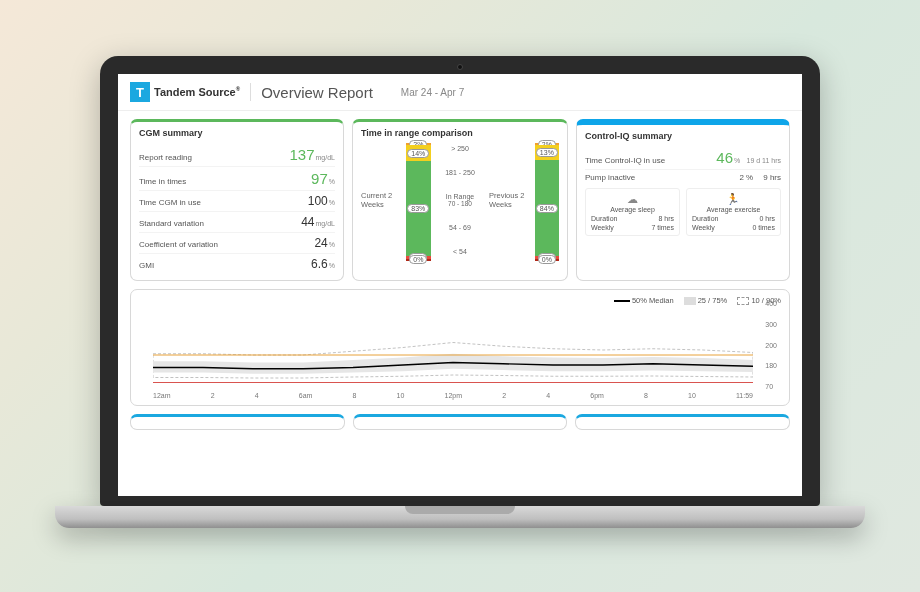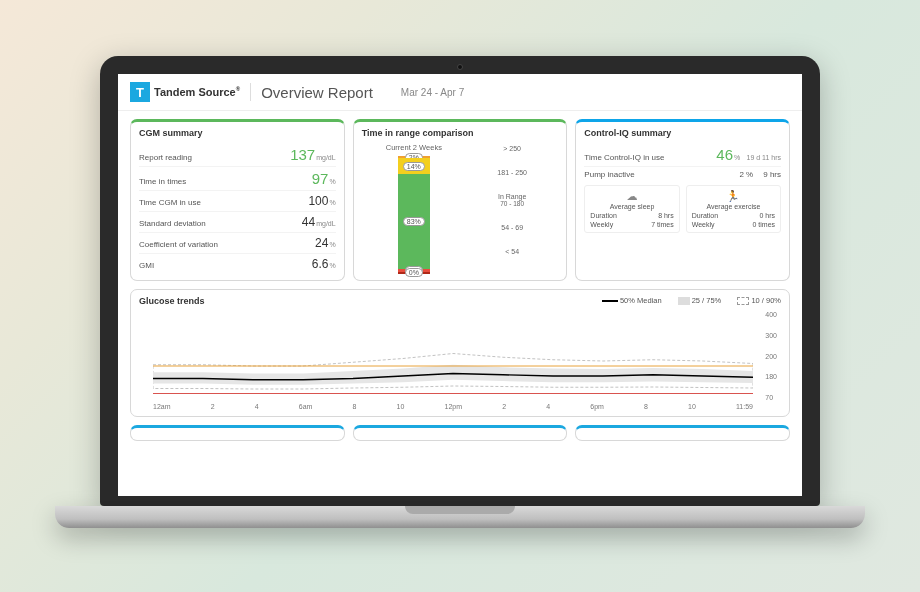--- a/index.html
+++ b/index.html
@@ -41,33 +41,33 @@
 .divider { width:1px; height:18px; background:#ddd; }
 .hdr-title { color:#555; font-size:15px;text-align:right; }
 .date { color:#888; font-size:10px;padding-left:18px; }
 
 
 .content { padding:8px 12px; }
 .row { display:flex; gap:8px; margin-bottom:8px; }
 .card { flex:1; border:1px solid #d8d8d8; border-radius:7px; padding:6px 8px; background:#fff; position:relative; }
 .card-title { font-weight:bold; font-size:9px; margin-bottom:5px; color:#333; }
 .card.green-top { border-top:3px solid #5cb85c; }
-.card.pink-top { border-top:3px solid #0ea5e9; }
+.card.pink-top { border-top:6px solid #0ea5e9; }
 .card.blue-top { border-top:3px solid #1ba8e0; }
 
 
 .kv { display:flex; justify-content:space-between; align-items:baseline; padding:3px 0; border-bottom:1px solid #f3f3f3; font-size:8px; color:#555; }
 .kv:last-child { border-bottom:none; }
 .kv .v { color:#333; font-size:12px; }
 .kv .big { color:#5cb85c; font-size:15px; font-weight:500; }
 .kv .u { font-size:7px; color:#888; margin-left:1px; }
 
 
 .tir-wrap { display:flex; justify-content:space-around; align-items:flex-start; font-size:7px; color:#555; }
-.tir-col { display:flex; flex-direction:column; align-items:center; width:70px; }
+.tir-col { display:flex; flex-direction:row; align-items:center; width:70px; }
 .tir-head { font-size:7.5px; color:#666; margin-bottom:4px; }
 .bar { width:32px; height:118px; display:flex; flex-direction:column; position:relative; }
 .seg { position:relative; display:flex; align-items:center; justify-content:center; }
 .seg .pct { position:absolute; background:#fff; border:1px solid #999; border-radius:8px; padding:0 3px; font-size:7px; white-space:nowrap; }
 .seg.vhigh { background:#f0a030; }
 .seg.high  { background:#f3cf1f; }
 .seg.range { background:#5cb85c; }
 .seg.low   { background:#e84c3d; }
 .seg.vlow  { background:#b02818; }
 .labels { width:58px; text-align:center; font-size:7px; color:#666; display:flex; flex-direction:column; justify-content:space-between; height:118px; padding:2px 0 6px; }
@@ -75,21 +75,21 @@
 
 .ciq-row { display:flex; justify-content:space-between; padding:2.5px 0; border-bottom:1px solid #f3f3f3; font-size:8px; color:#555; }
 .ciq-row:last-of-type { border-bottom:none; }
 .ciq-val { display:flex; gap:10px; }
 .ciq-sub { display:flex; gap:6px; margin-top:4px; }
 .sub-card { flex:1; border:1px solid #eee; border-radius:3px; padding:4px 5px; text-align:center; font-size:7px; color:#555; }
 .sub-icon { font-size:11px; color:#888; }
 .sub-kv { display:flex; justify-content:space-between; margin-top:2px; font-size:7px; }
 
 
-.legend { position:absolute; top:6px; right:8px; display:flex; gap:16px; font-size:7.5px; color:#555; align-items:center; }
+.legend { position:absolute; top:6px; right:8px; display:flex; gap:10px; font-size:7.5px; color:#555; align-items:center; }
 .leg-line { width:16px; height:2px; background:#000; display:inline-block; vertical-align:middle; }
 .leg-box  { width:12px; height:8px; background:#ddd; display:inline-block; vertical-align:middle; }
 .leg-band { width:12px; height:8px; border:1px dashed #999; display:inline-block; vertical-align:middle; }
 .chart { height:90px; position:relative; margin:4px 28px 0 14px; }
 .yaxis { position:absolute; right:-24px; top:0; height:100%; display:flex; flex-direction:column; justify-content:space-between; font-size:7px; color:#777; text-align:left; }
 .xaxis { display:flex; justify-content:space-between; font-size:7px; color:#777; margin:2px 28px 0 14px; }
 
 
 .stub { height:12px; }
 </style>
@@ -122,21 +122,21 @@
               </div>
               <div class="kv">
                 <span>Time in times</span>
                 <span><span class="big">97</span><span class="u">%</span></span>
               </div>
               <div class="kv">
                 <span>Time CGM in use</span>
                 <span><span class="v">100</span><span class="u">%</span></span>
               </div>
               <div class="kv">
-                <span>Standard deviation</span>
+                <span>Standard variation</span>
                 <span><span class="v">44</span><span class="u">mg/dL</span></span>
               </div>
               <div class="kv">
                 <span>Coefficient of variation</span>
                 <span><span class="v">24</span><span class="u">%</span></span>
               </div>
               <div class="kv">
                 <span>GMI</span>
                 <span><span class="v">6.6</span><span class="u">%</span></span>
               </div>
@@ -168,20 +168,40 @@
               <div class="labels" id="tir-labels">
                   <div>&gt; 250</div>
                   <div>181 - 250</div>
                   <div>
                     <div>In Range</div>
                     <div style="font-size:6.5px">70 - 180</div>
                   </div>
                   <div>54 - 69</div>
                   <div>&lt; 54</div>
                 </div>
+              <div class="tir-col">
+                <div class="tir-head">Previous 2 Weeks</div>
+                <div class="bar" id="bar-previous">
+                    <div class="seg vhigh" style="height: 2%;">
+                      <span class="pct">2%</span>
+                    </div>
+                    <div class="seg high" style="height: 13%;">
+                      <span class="pct">13%</span>
+                    </div>
+                    <div class="seg range" style="height: 84%;">
+                      <span class="pct">84%</span>
+                    </div>
+                    <div class="seg low" style="height: 2%;">
+                      <span class="pct">1%</span>
+                    </div>
+                    <div class="seg vlow" style="height: 2%;">
+                      <span class="pct">0%</span>
+                    </div>
+                  </div>
+              </div>
             </div>
           </div>
 
           <div class="card pink-top" id="ciq-card">
             <div class="card-title">Control-IQ summary</div>
             <div class="kv">
               <span>Time Control-IQ in use</span>
               <span>
                 <span class="big">46</span><span class="u">%</span>
                 <span class="u" style="margin-left:4px;">19 d 11 hrs</span>
@@ -219,21 +239,20 @@
                 <div class="sub-kv">
                     <span>Weekly</span>
                     <span>0 times</span>
                   </div>
               </div>
             </div>
           </div>
         </div>
 
         <div class="card">
-          <div class="card-title">Glucose trends</div>
           <div class="legend">
             <span><span class="leg-line"></span> <span>50% Median</span></span>
             <span><span class="leg-box"></span> <span>25 / 75%</span></span>
             <span><span class="leg-band"></span> <span>10 / 90%</span></span>
           </div>
           <div class="chart">
             <svg id="trend-svg" width="100%" height="100%" viewBox="0 0 600 90" preserveAspectRatio="none">
   <path d="M0,53.75 L50,53.75 L100,55 L150,55 L200,51.25 L250,47.5 L300,42.5 L350,46.25 L400,48.75 L450,50 L500,48.75 L550,50 L600,52.5 L600,77 L550,76.5 L500,76 L450,76.25 L400,76.25 L350,75.5 L300,75 L250,76.25 L200,77 L150,78 L100,78 L50,77.5 L0,77.5 Z" fill="none" stroke="#999" stroke-width="0.6" stroke-dasharray="3 2"></path>
   <path d="M0,61.25 L50,61.25 L100,62.5 L150,62.5 L200,60 L250,57.5 L300,53.75 L350,56.25 L400,57.5 L450,58 L500,57 L550,58 L600,60 L600,72 L550,71.25 L500,70.5 L450,71.25 L400,71.25 L350,70 L300,68.75 L250,71.25 L200,72.5 L150,73.75 L100,73.75 L50,72.5 L0,72.5 Z" fill="#e6e6e6" stroke="none"></path>
   <line x1="0" x2="600" y1="55" y2="55" stroke="#e8a23a" stroke-width="1"></line>

